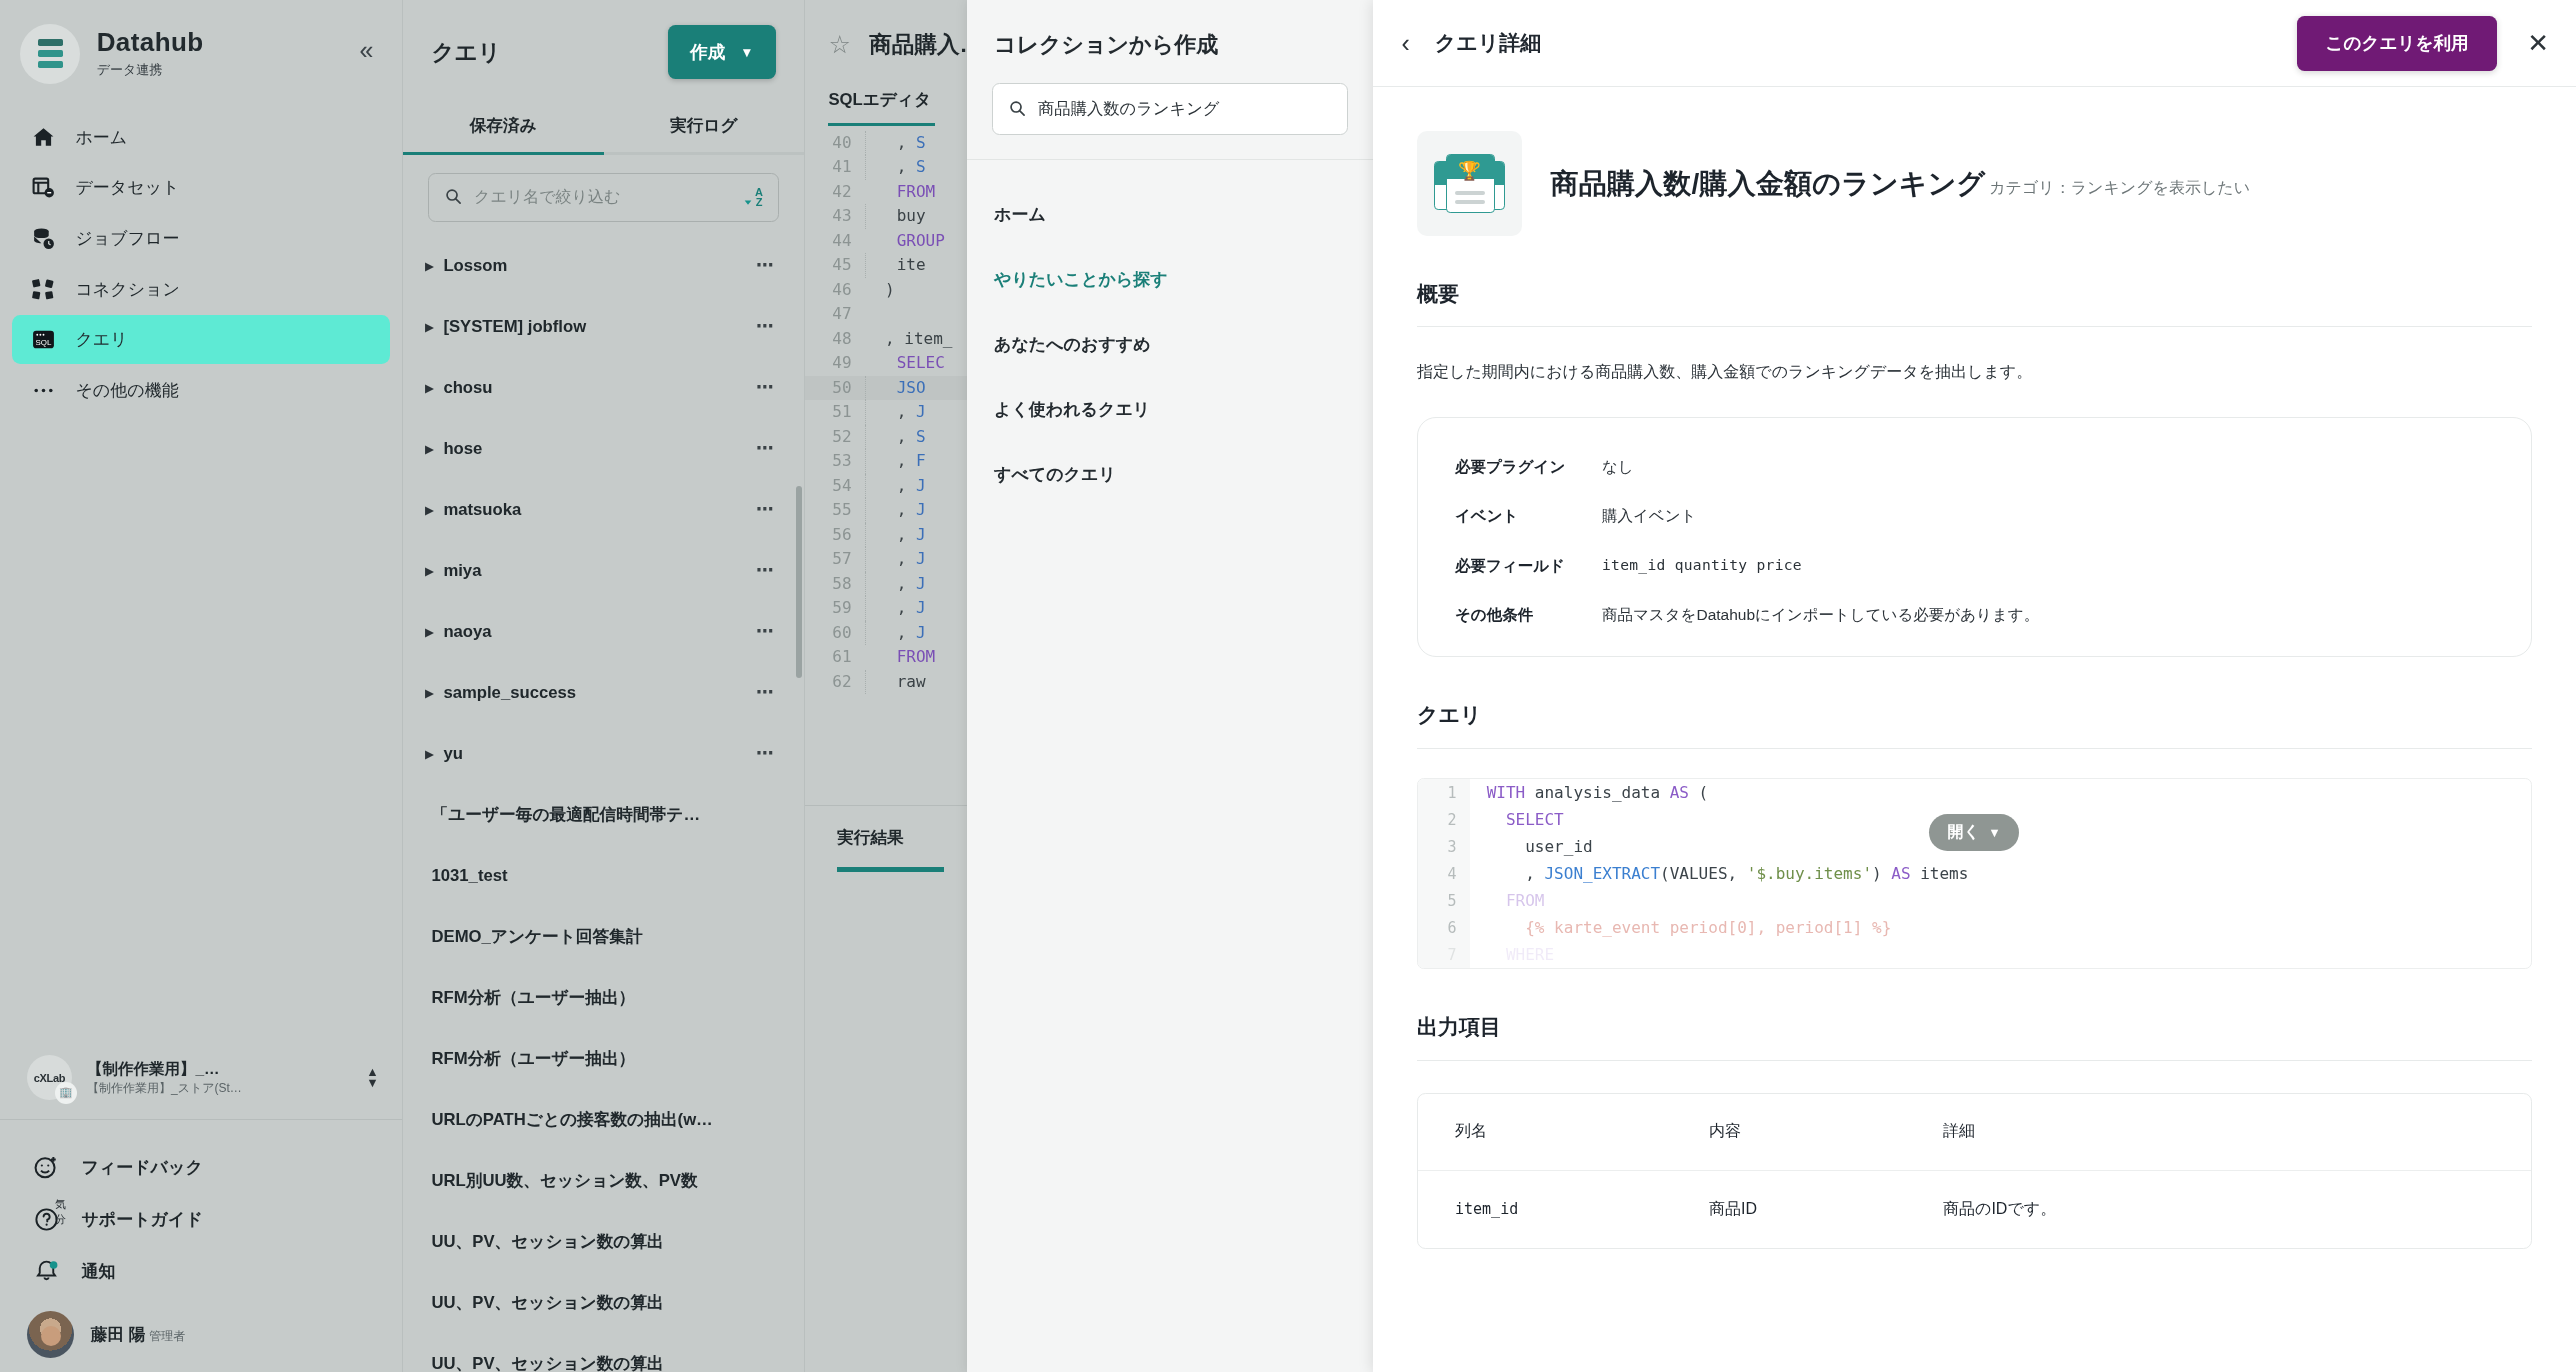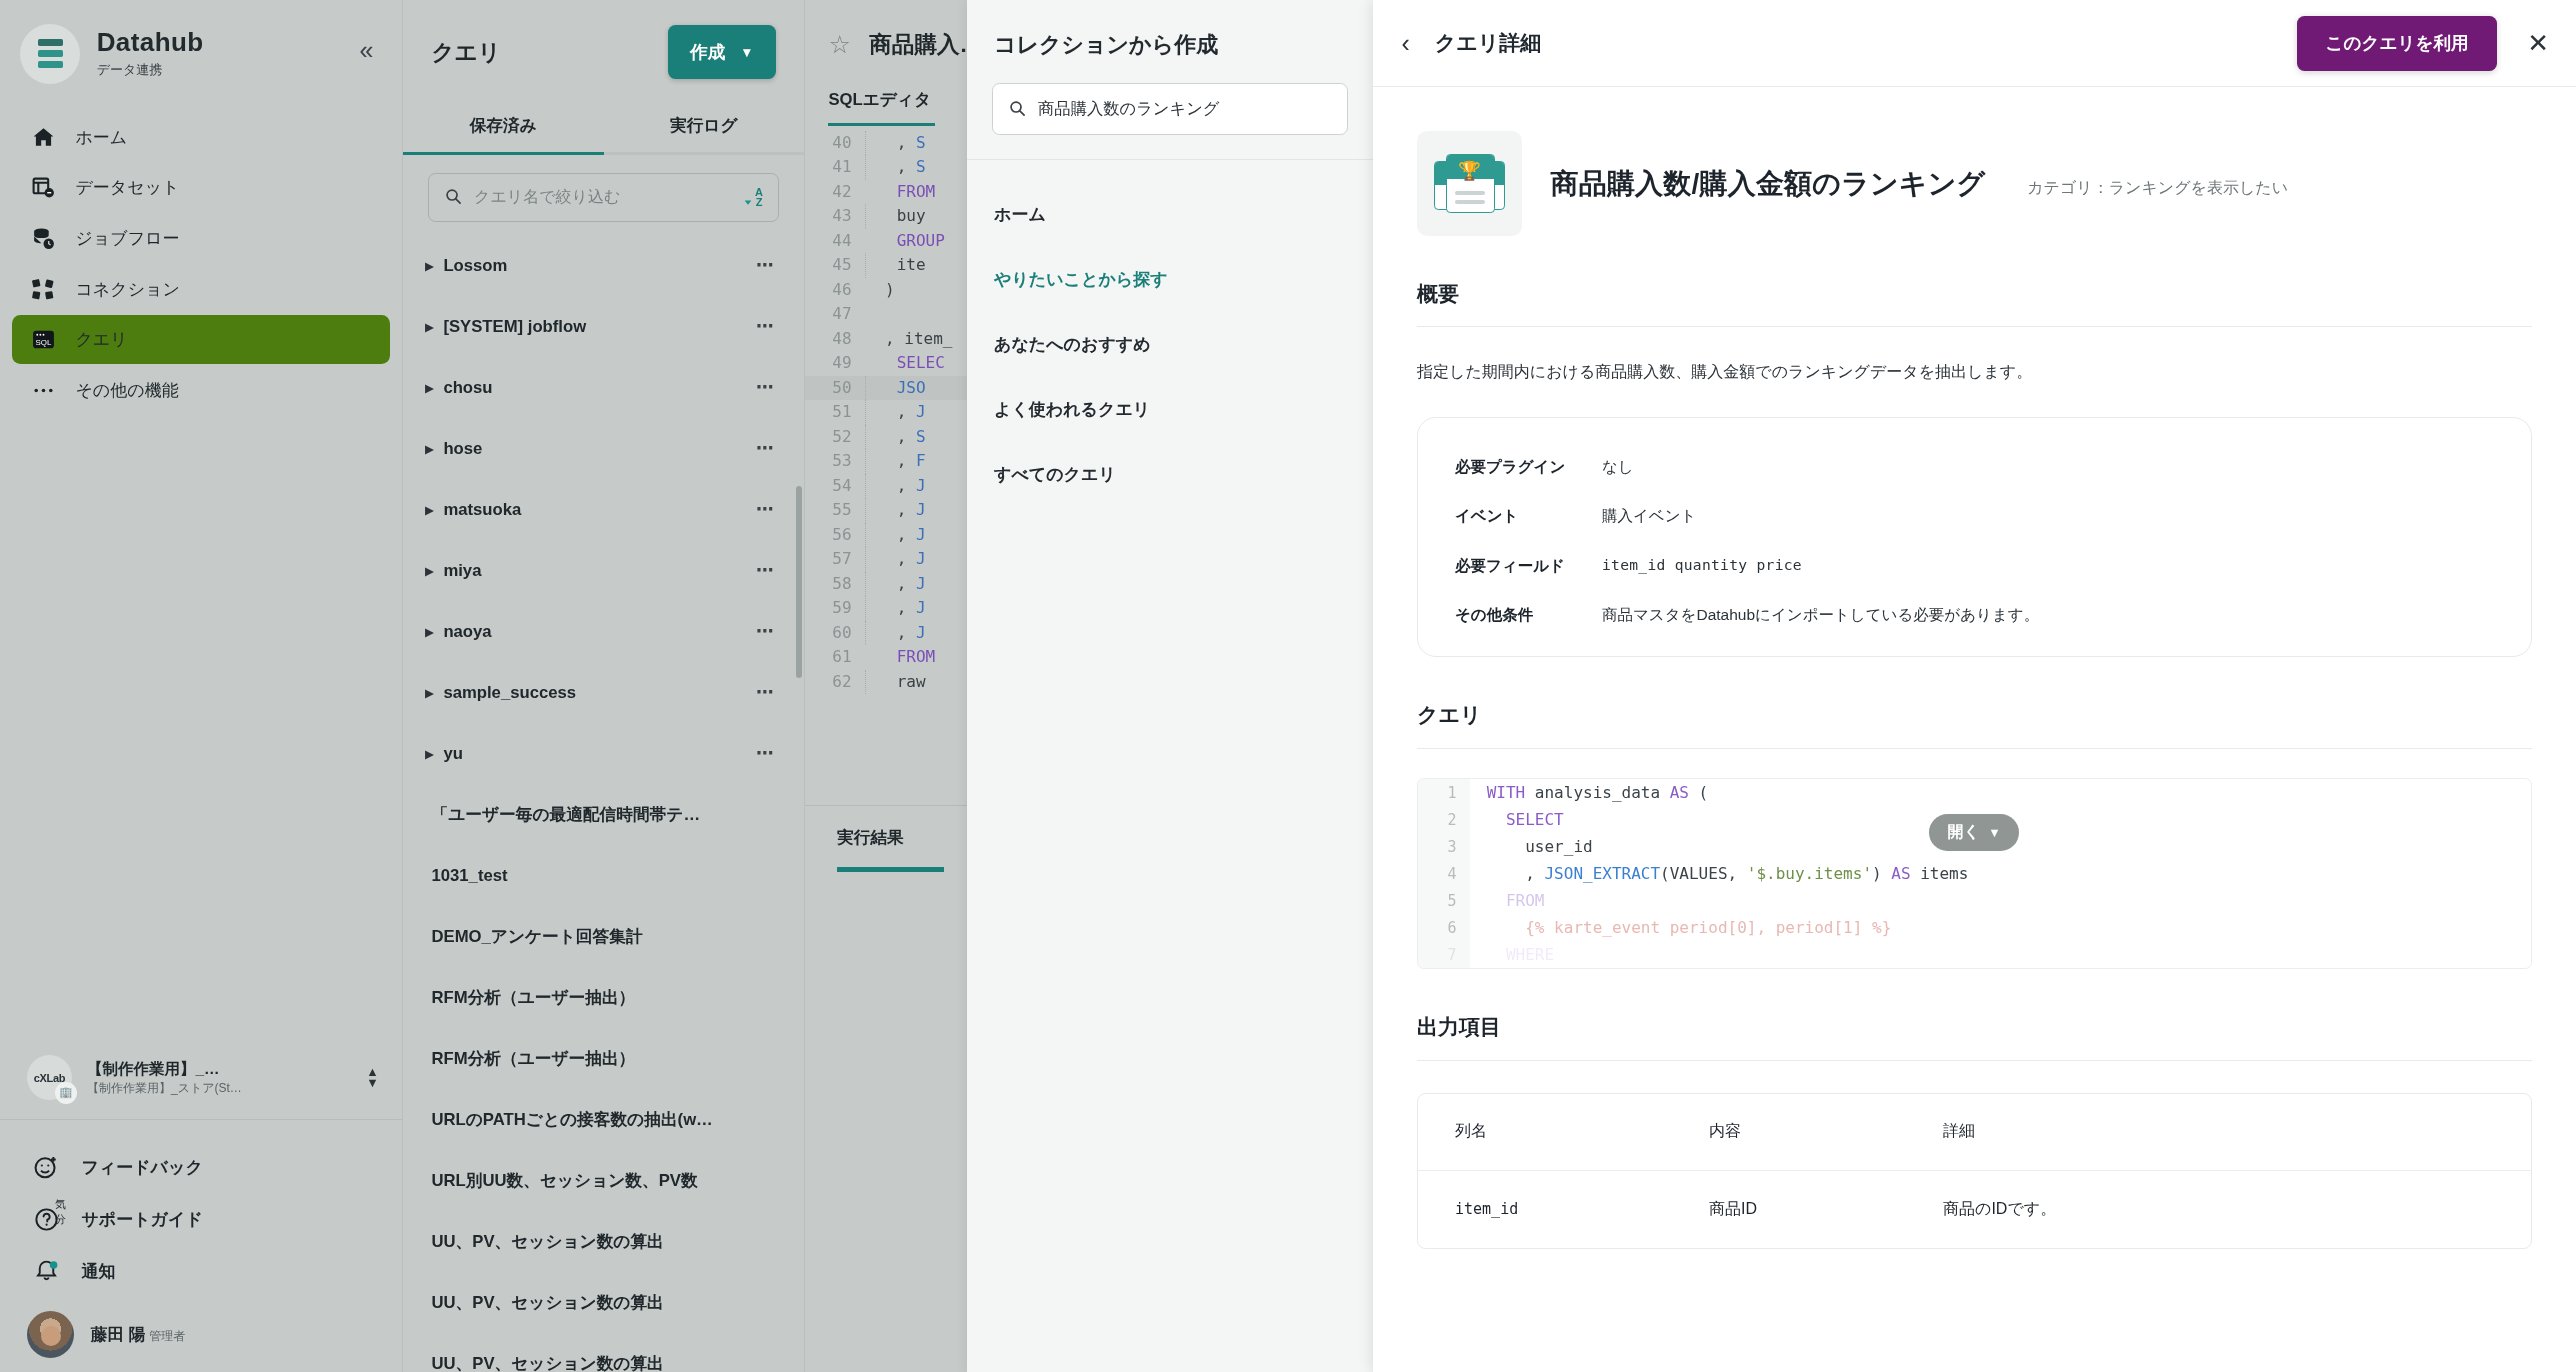--- a/index.html
+++ b/index.html
@@ -38,21 +38,21 @@
     position: absolute; right: 28.5px; top: 38px;
     font-size: 25px; color: #3b4348; line-height: 1; cursor: pointer; user-select: none;
   }
 
   .sb-nav { margin-top: 28.5px; padding: 0 11.7px; display: flex; flex-direction: column; gap: 1.7px; }
   .sb-item {
     display: flex; align-items: center; gap: 18.4px;
     height: 49px; padding: 0 18.4px; border-radius: 8.4px; cursor: pointer;
     font-size: 16.7px; color: #1f272b;
   }
-  .sb-item.active { background: #4d7c0f; }
+  .sb-item.active { background: #5eead4; }
   .sb-item .ico { width: 27px; height: 27px; flex: 0 0 27px; display: flex; align-items: center; justify-content: center; }
   .sb-item .ico svg { display:block; }
   .sb-item .lbl { font-size: 17px; }
 
   .sb-spacer { flex: 1 1 auto; }
 
   .sb-products {
     display: flex; align-items: center; gap: 18.4px;
     padding: 0 30px; height: 54px; cursor: pointer;
   }
@@ -242,21 +242,21 @@
   .hero-ico .card { position: absolute; border-radius: 4.2px; overflow: hidden; }
   .hero-ico .card.l { width: 35px; height: 49px; left: 16.7px; top: 30px; background: #fff; border: 1.7px solid #2f9a92; }
   .hero-ico .card.r { width: 35px; height: 49px; right: 16.7px; top: 30px; background: #fff; border: 1.7px solid #2f9a92; }
   .hero-ico .card.c { width: 49px; height: 59px; left: 28.5px; top: 23.4px; background: #fff; border: 1.7px solid #2f9a92; z-index: 2; }
   .hero-ico .cap { position: absolute; left: 0; right: 0; top: 0; height: 23.4px; background: #2f9a92; }
   .hero-ico .trophy { position: absolute; z-index: 3; left: 50%; transform: translateX(-50%); top: 28.5px; color: #fff; font-size: 18.4px; }
   .hero-ico .lines { position: absolute; z-index: 3; left: 50%; transform: translateX(-50%); top: 60px; width: 30px; }
   .hero-ico .lines i { display: block; height: 4.2px; background: #ccd3d3; border-radius: 2.5px; margin-bottom: 5px; }
   .hero-txt { min-width: 0; }
   .hero-title { font-size: 28px; font-weight: 700; color: #1d242c; letter-spacing: 0.2px; }
-  .hero-cat { font-size: 16px; color: #6d7678; margin-top: 11.7px; margin-left: 38px; }
+  .hero-cat { font-size: 16px; color: #6d7678; margin-top: 11.7px; }
 
   .sec { padding: 0 44px; }
   .sec-title { font-size: 21px; font-weight: 700; color: #1d242c; padding-top: 44px; }
   .sec-rule { height: 0.8px; background: #e7eaea; margin-top: 18.4px; }
   .sec-p { font-size: 16px; color: #2b3238; padding-top: 32px; line-height: 1.6; }
 
   .spec-card {
     margin-top: 32px; border: 0.8px solid #e7eaea; border-radius: 19px; padding: 25px 37px 16px 37px;
   }
   .spec-row { display: flex; align-items: flex-start; padding: 14.2px 0; }

